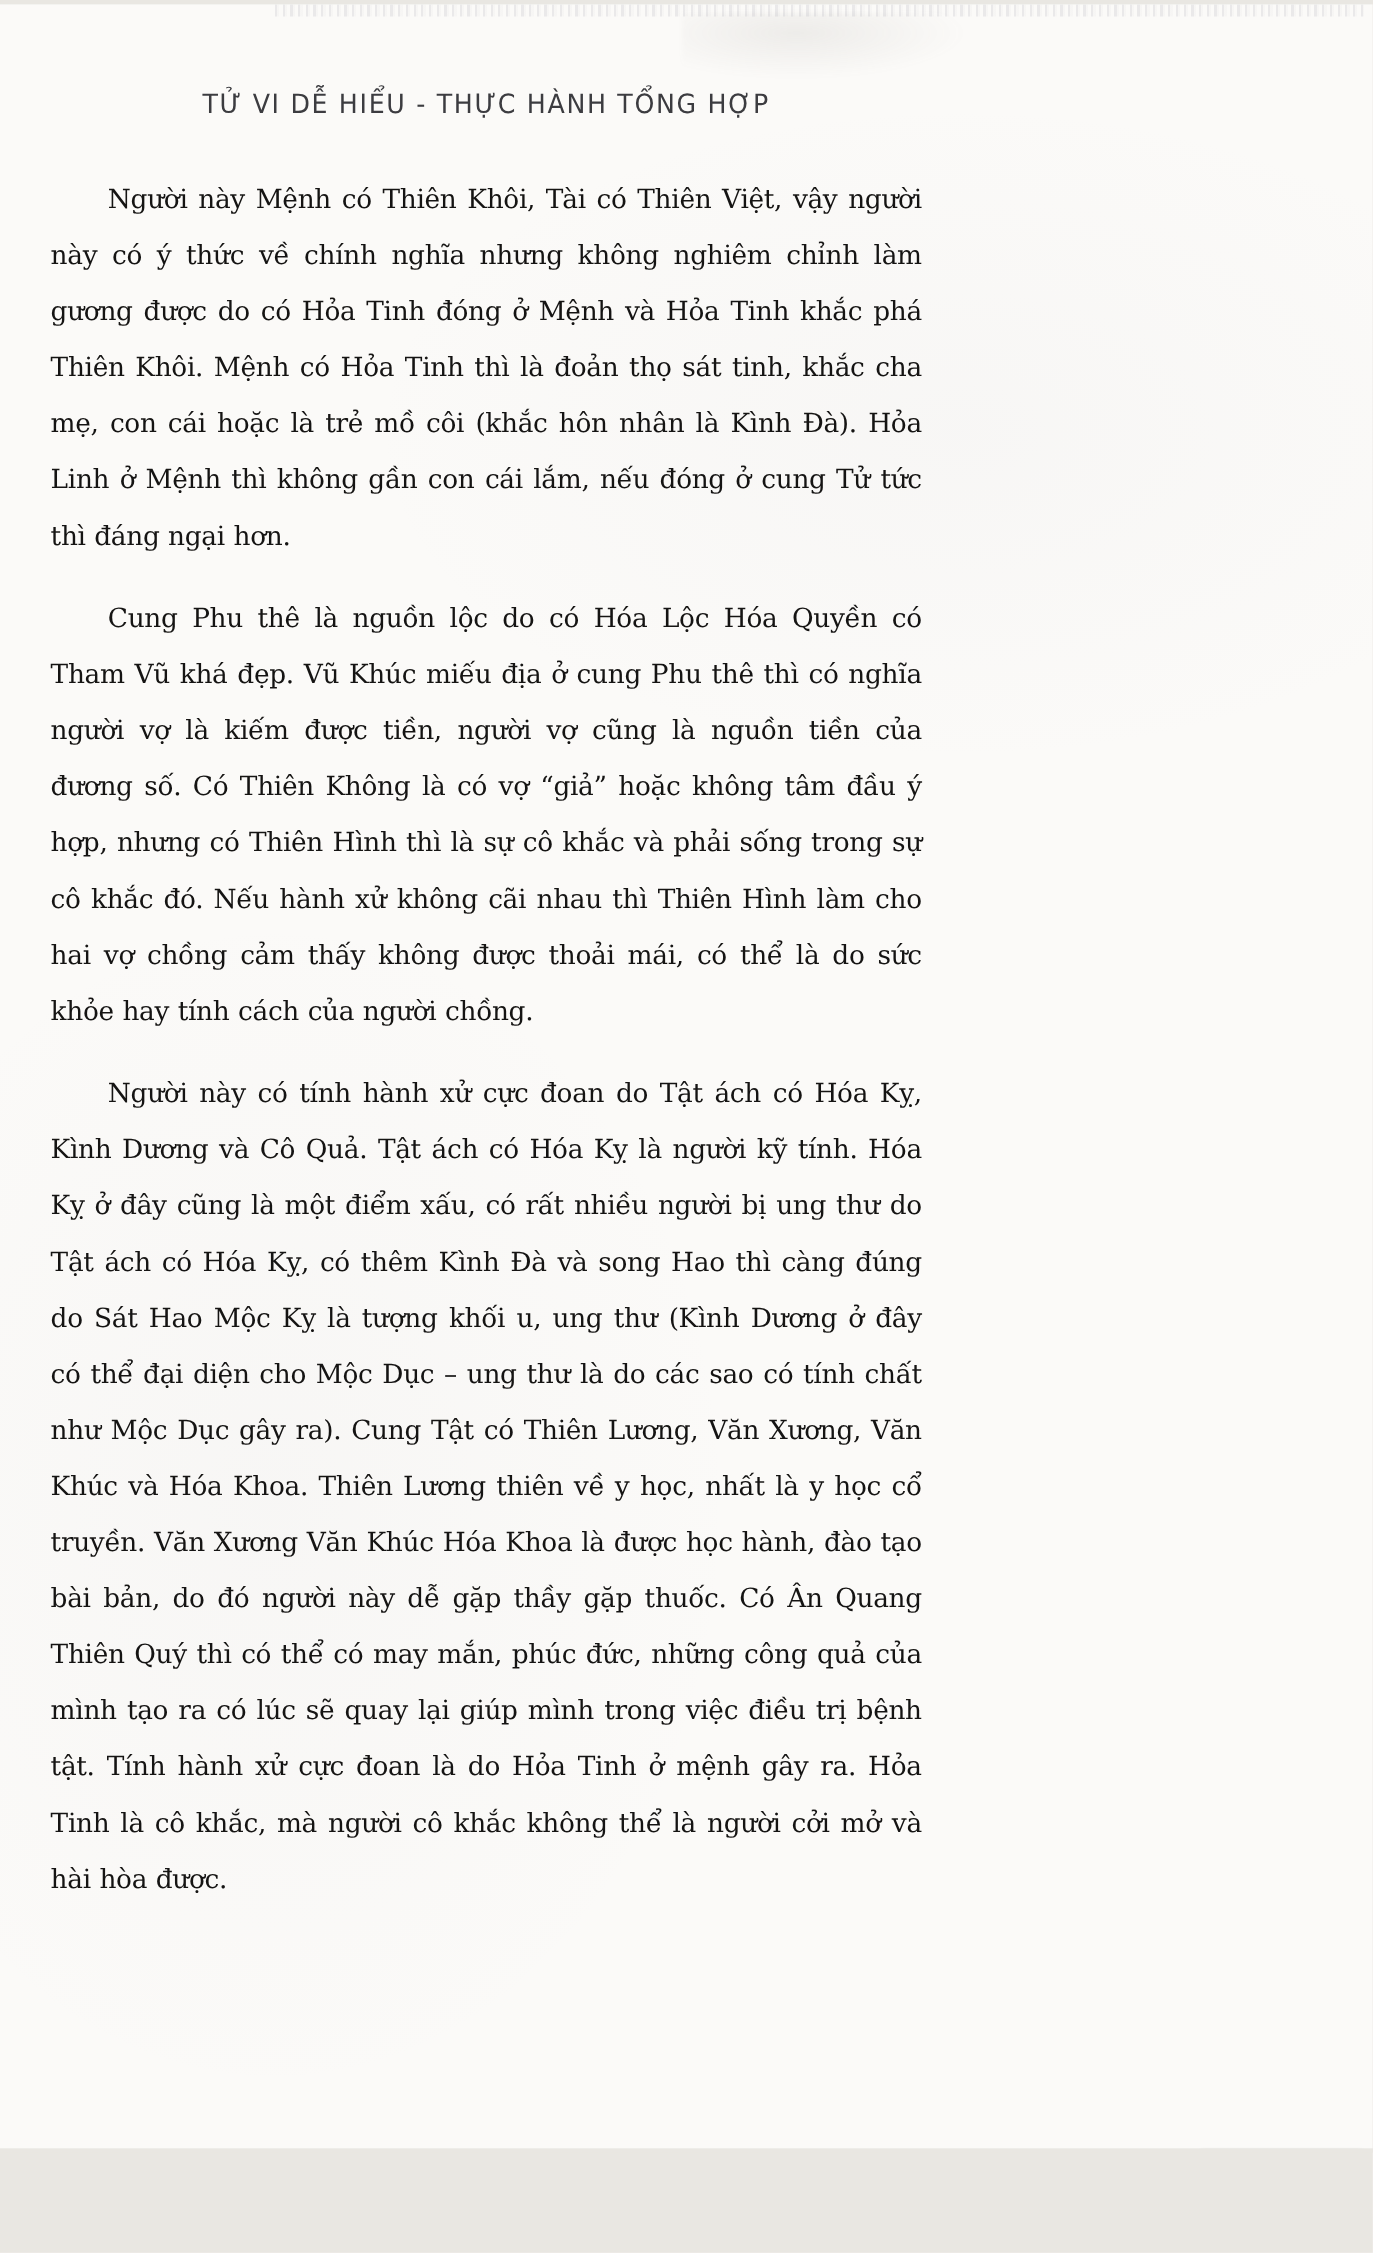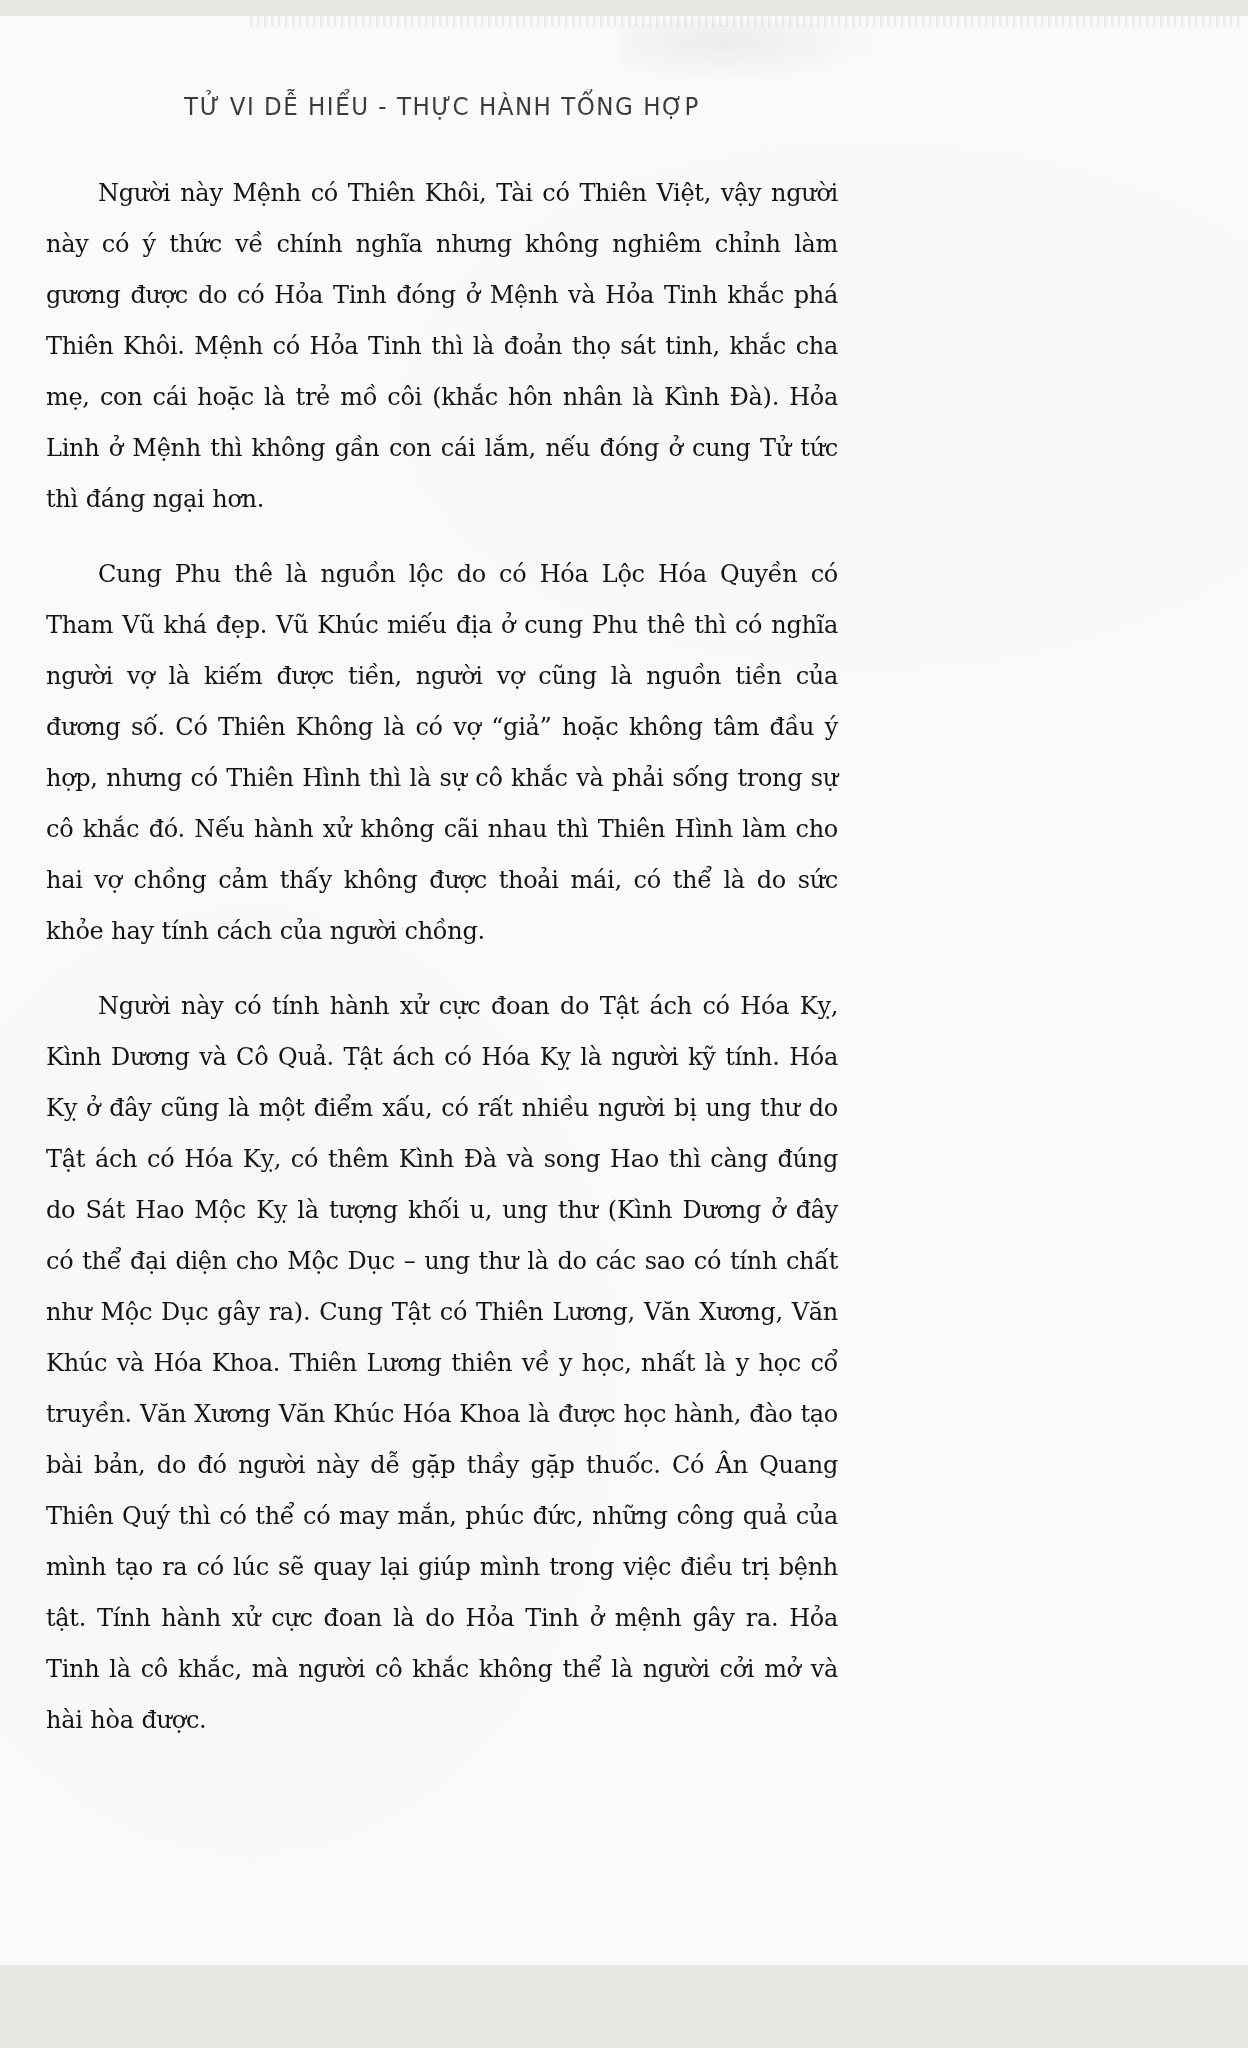--- a/index.html
+++ b/index.html
@@ -4,21 +4,21 @@
 <style>
   html, body {
     margin: 0;
     padding: 0;
     background: #e9e7e2;
   }
   .page {
     position: relative;
     width: 1248px;
     height: 1949px;
-    margin: 16px auto;
+    margin: 4px auto;
     background:
       radial-gradient(ellipse 900px 500px at 70% 20%, rgba(190,190,200,0.06), transparent 60%),
       radial-gradient(ellipse 700px 900px at 20% 70%, rgba(180,180,190,0.05), transparent 60%),
       #fbfaf8;
     overflow: hidden;
     font-family: "DejaVu Serif", serif;
   }
   
   .top-artifact {
     position: absolute;

